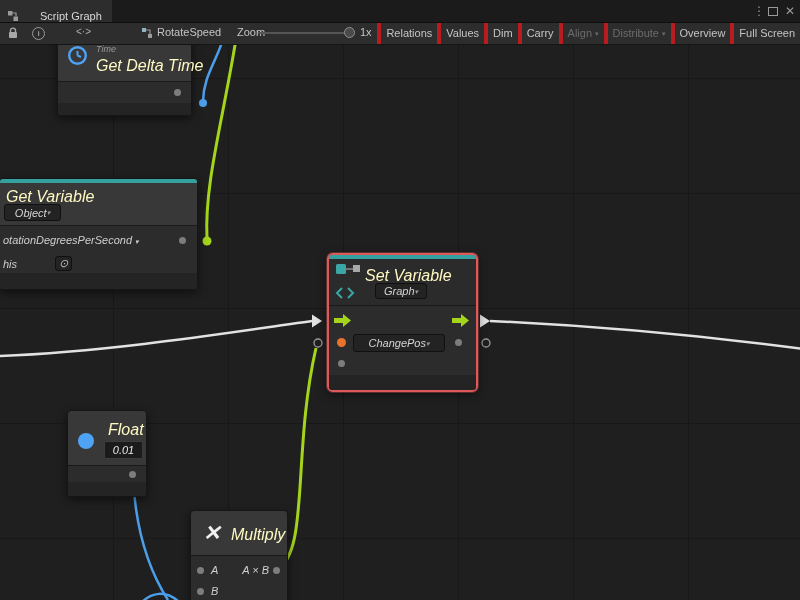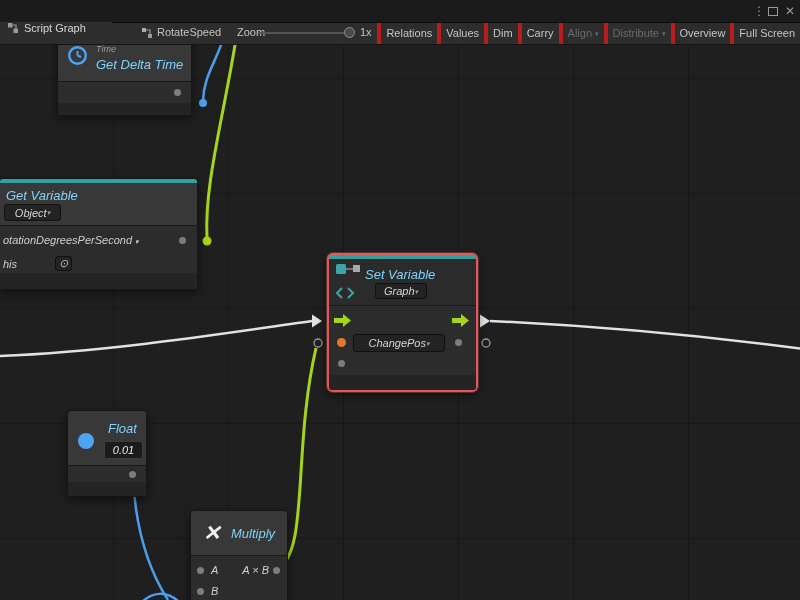--- a/index.html
+++ b/index.html
@@ -10,22 +10,22 @@
   .canvas{position:absolute;inset:0;background-color:#1f1f1f;
     background-image:linear-gradient(to right,#181818 1px,transparent 1px),
                      linear-gradient(to bottom,#181818 1px,transparent 1px);
     background-size:115px 115px;background-position:113px 78px;}
   .wires{position:absolute;left:0;top:0;z-index:1;}
 
   
   .tabbar{position:absolute;left:0;top:0;width:800px;height:22px;background:#1b1b1b;
           border-bottom:1px solid #0e0e0e;z-index:30;}
   .tab{position:absolute;left:0;top:0;height:22px;width:112px;background:#2d2d2d;
-       display:flex;align-items:flex-start;gap:5px;padding-left:7px;box-sizing:border-box;
-       color:#d8d8d8;font-size:11px;margin-top:22px;}
+       display:flex;align-items:flex-end;gap:21px;padding-left:7px;box-sizing:border-box;
+       color:#d8d8d8;font-size:11px;}
   .win-ico{position:absolute;top:3px;color:#9a9a9a;font-size:12px;line-height:16px;cursor:default;}
   .max-box{position:absolute;top:7px;width:8px;height:7px;border:1px solid #9a9a9a;}
 
   
   .toolbar{position:absolute;left:0;top:22px;width:800px;height:22px;background:#2d2d2d;
            border-bottom:1px solid #141414;z-index:20;color:#c4c4c4;font-size:11px;}
   .tb-abs{position:absolute;white-space:nowrap;}
   .info-circ{display:inline-flex;width:11px;height:11px;border:1px solid #9a9a9a;border-radius:50%;
              align-items:center;justify-content:center;font-size:8px;color:#9a9a9a;font-weight:bold;}
   .zoom-track{position:absolute;left:258px;top:10px;width:92px;height:2px;background:#555;}
@@ -40,21 +40,21 @@
 
   
   .node{position:absolute;background:#383838;border:1px solid #161616;border-radius:4px;
         box-shadow:0 3px 9px rgba(0,0,0,.5);z-index:2;box-sizing:border-box;color:#e6e6e6;font-style:italic;}
   .stripe{position:absolute;left:0;top:0;right:0;height:4px;background:#35a0a0;border-radius:3px 3px 0 0;}
   .divider{position:absolute;left:0;right:0;height:1px;background:#191919;}
   .body-sec{position:absolute;left:0;right:0;background:#2c2c2c;}
   .footer-sec{position:absolute;left:0;right:0;bottom:0;background:#242424;border-radius:0 0 3px 3px;}
   .dot{position:absolute;width:7px;height:7px;border-radius:50%;background:#7d7d7d;}
   .dot.orange{width:9px;height:9px;background:#e8742c;}
-  .n-title{position:absolute;font-size:13px;color:#7dd3fc;white-space:nowrap;}
+  .n-title{position:absolute;font-size:16px;color:#fef9c3;white-space:nowrap;}
   .n-sub{position:absolute;font-size:9px;color:#9a9a9a;}
   .p-label{position:absolute;font-size:11px;color:#cfcfcf;white-space:nowrap;}
   .dd{position:absolute;background:#232323;border:1px solid #101010;border-radius:3px;
       box-sizing:border-box;display:flex;align-items:center;justify-content:center;
       padding:0 5px;font-size:11px;color:#d4d4d4;}
   .dd .caret{color:#9a9a9a;}
   .val-field{position:absolute;background:#1b1b1b;border:1px solid #3d3d3d;border-radius:2px;
              box-sizing:border-box;text-align:center;font-size:11px;color:#e8e8e8;}
   .target-btn{position:absolute;width:17px;height:15px;background:#232323;border:1px solid #101010;
               border-radius:3px;display:flex;align-items:center;justify-content:center;

